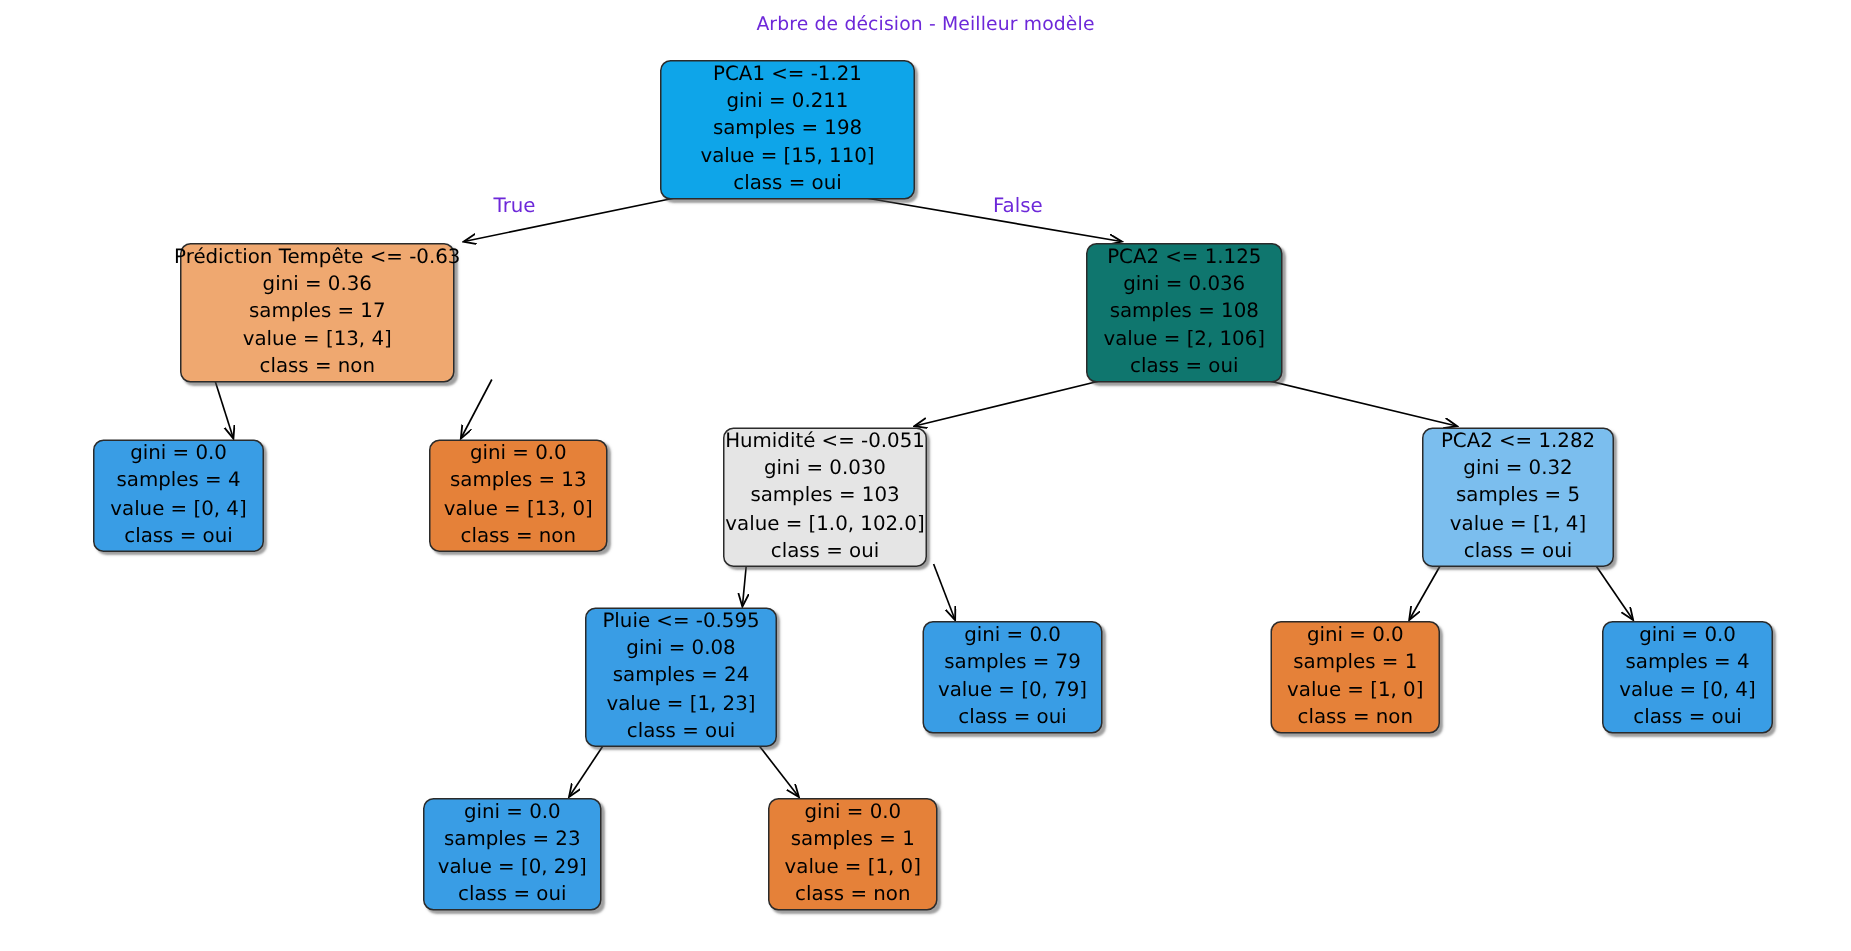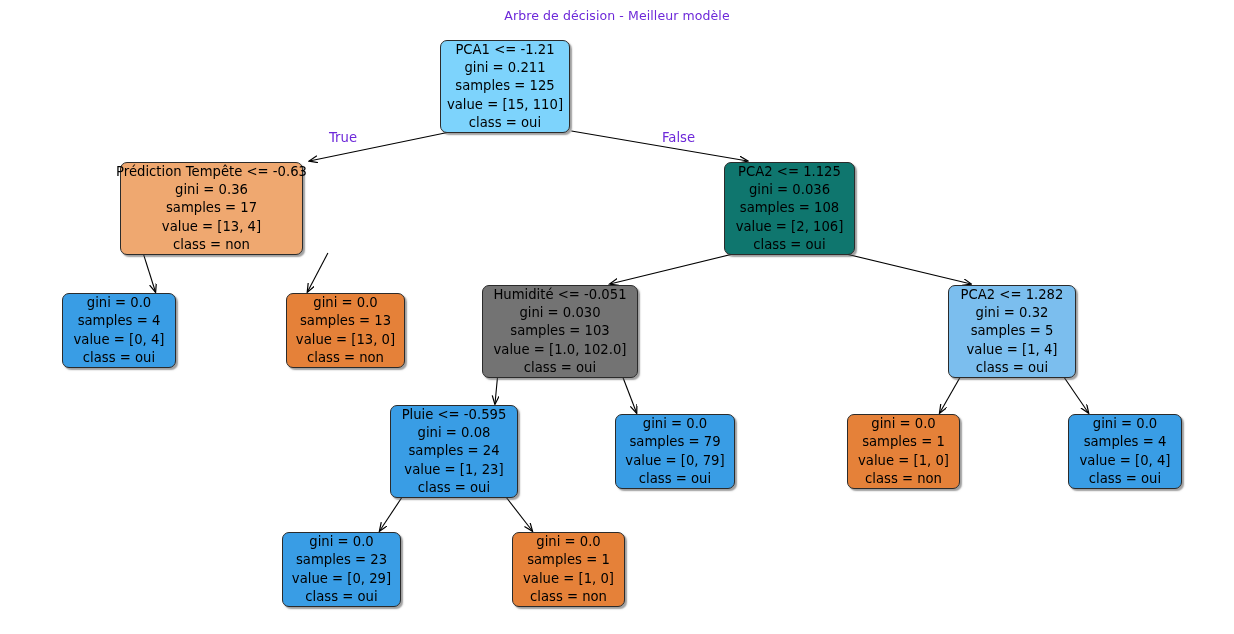--- a/index.html
+++ b/index.html
@@ -85,24 +85,24 @@
         <line x1="402.8" y1="496" x2="379.58" y2="531" marker-end="url(#arrowhead)"></line>
         <line x1="505.2" y1="496" x2="532.34" y2="531" marker-end="url(#arrowhead)"></line>
         <line x1="960.8" y1="376" x2="939.66" y2="413" marker-end="url(#arrowhead)"></line>
         <line x1="1063.2" y1="376" x2="1088.52" y2="413" marker-end="url(#arrowhead)"></line>
       </g>
   </svg>
 
   <div id="title">Arbre de décision - Meilleur modèle</div>
 
   <div id="nodes-layer">
-      <div class="node" style="left: 440px; top: 40px; width: 130px; height: 93px; background: #7dd3fc;">
+      <div class="node" style="left: 440px; top: 40px; width: 170px; height: 93px; background: #0ea5e9;">
         <span class="ln">PCA1 &lt;= -1.21</span>
         <span class="ln">gini = 0.211</span>
-        <span class="ln">samples = 125</span>
+        <span class="ln">samples = 198</span>
         <span class="ln">value = [15, 110]</span>
         <span class="ln">class = oui</span>
       </div>
       <div class="node" style="left: 120px; top: 162px; width: 183px; height: 93px; background: rgb(239, 168, 112);">
         <span class="ln">Prédiction Tempête &lt;= -0.63</span>
         <span class="ln">gini = 0.36</span>
         <span class="ln">samples = 17</span>
         <span class="ln">value = [13, 4]</span>
         <span class="ln">class = non</span>
       </div>
@@ -118,21 +118,21 @@
         <span class="ln">value = [13, 0]</span>
         <span class="ln">class = non</span>
       </div>
       <div class="node" style="left: 724px; top: 162px; width: 131px; height: 93px; background: #0f766e;">
         <span class="ln">PCA2 &lt;= 1.125</span>
         <span class="ln">gini = 0.036</span>
         <span class="ln">samples = 108</span>
         <span class="ln">value = [2, 106]</span>
         <span class="ln">class = oui</span>
       </div>
-      <div class="node" style="left: 482px; top: 285px; width: 156px; height: 93px; background: #737373;">
+      <div class="node" style="left: 482px; top: 285px; width: 136px; height: 93px; background: #e5e5e5;">
         <span class="ln">Humidité &lt;= -0.051</span>
         <span class="ln">gini = 0.030</span>
         <span class="ln">samples = 103</span>
         <span class="ln">value = [1.0, 102.0]</span>
         <span class="ln">class = oui</span>
       </div>
       <div class="node" style="left: 390px; top: 405px; width: 128px; height: 93px; background: rgb(57, 157, 229);">
         <span class="ln">Pluie &lt;= -0.595</span>
         <span class="ln">gini = 0.08</span>
         <span class="ln">samples = 24</span>

